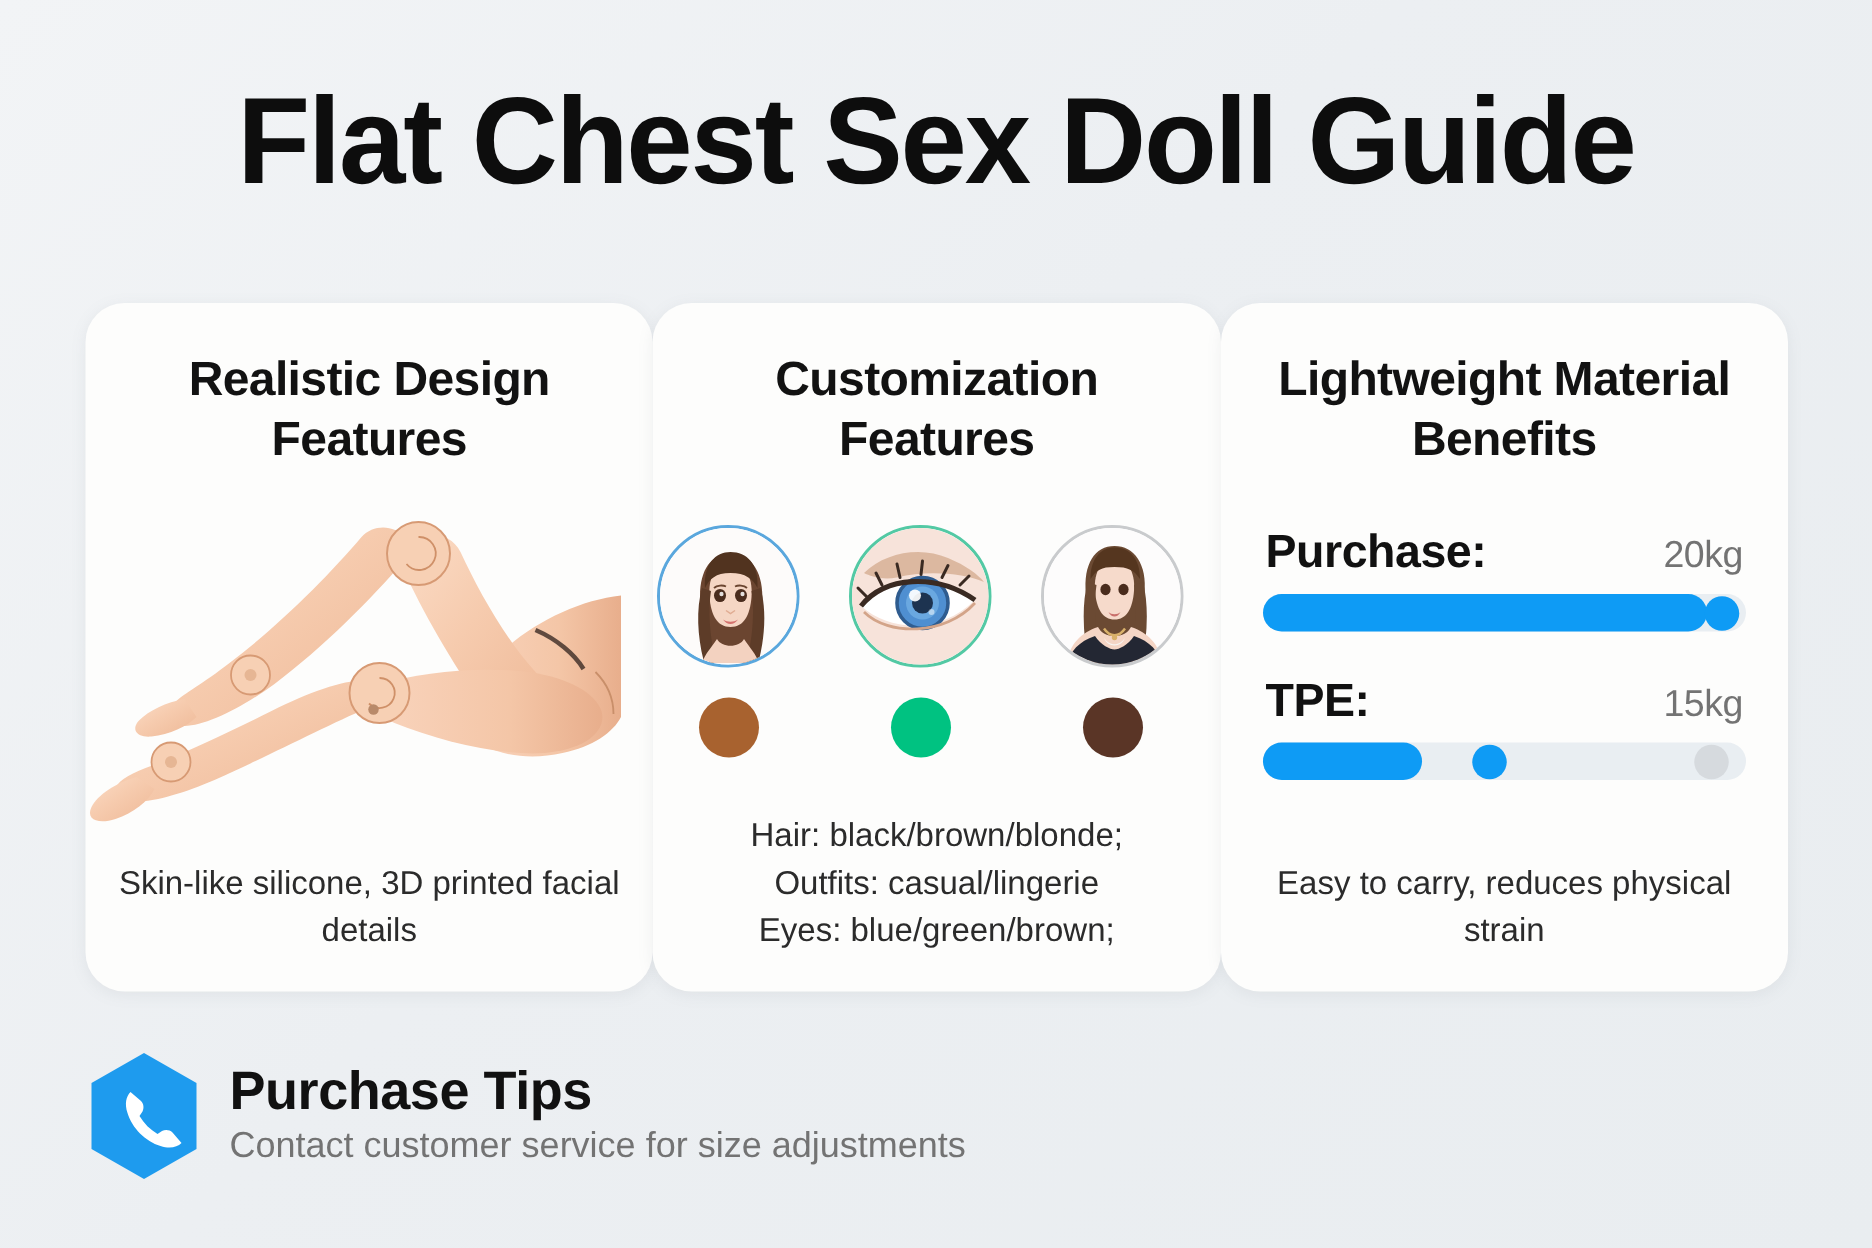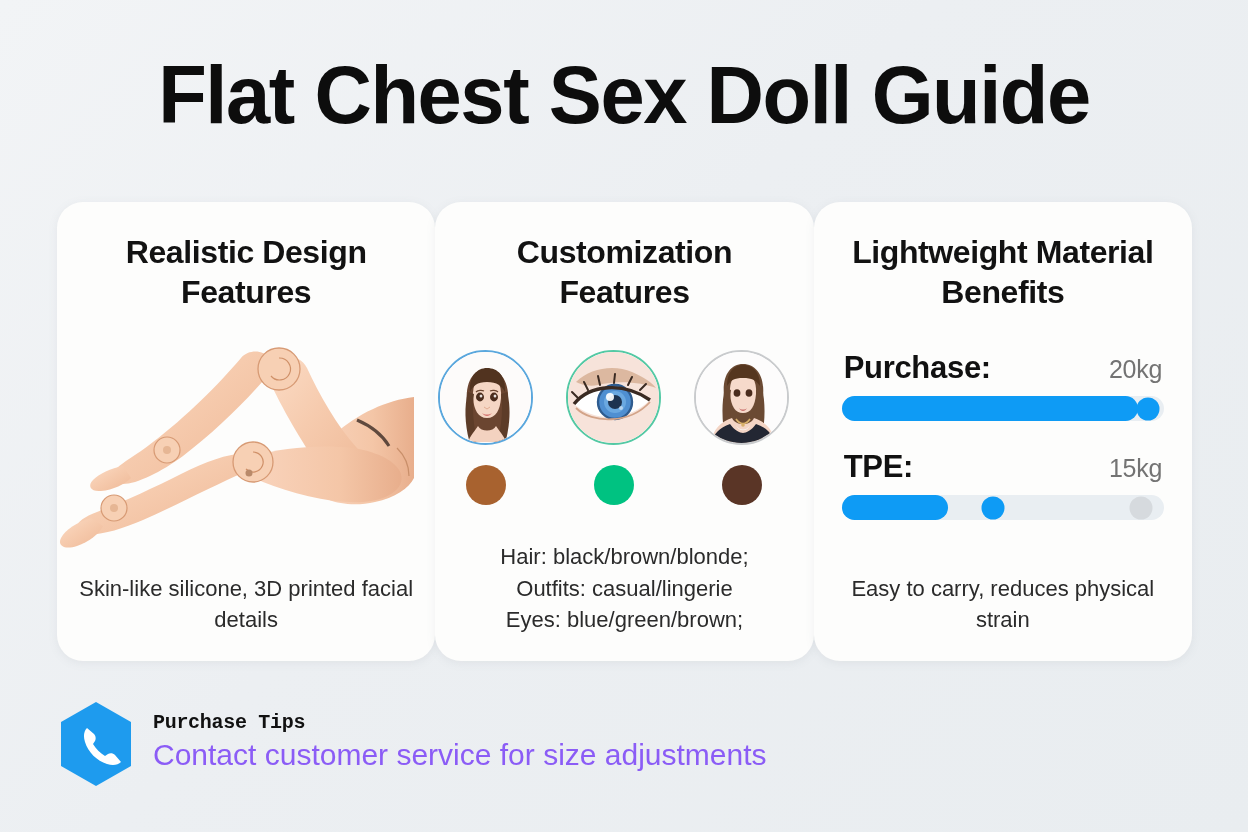--- a/index.html
+++ b/index.html
@@ -91,24 +91,24 @@
   .knob.gray{ background:#d6dade; }
 
   
   .footer{
     position:absolute; left:57px; top:700px;
     display:flex; align-items:center; gap:18px;
   }
   .hexbadge{ width:78px; height:88px; position:relative; flex:0 0 auto; }
   .footer-text{ padding-bottom:4px; }
   .footer-title{
-    font-size:20px; font-weight:700; color:#111; letter-spacing:-.3px;
-    line-height:1.2; margin-bottom:2px;font-family:Liberation Mono, monospace;
-  }
-  .footer-sub{ font-size:30px; color:#8b5cf6; line-height:1.2; }
+    font-size:36px; font-weight:700; color:#111; letter-spacing:-.3px;
+    line-height:1.2; margin-bottom:2px;
+  }
+  .footer-sub{ font-size:24px; color:#737373; line-height:1.2; }
 </style>
 </head>
 <body>
 
 <div class="page-title">Flat Chest Sex Doll Guide</div>
 
 <div class="cards">
 
   <div class="card">
     <div class="card-title">Realistic Design Features</div>

